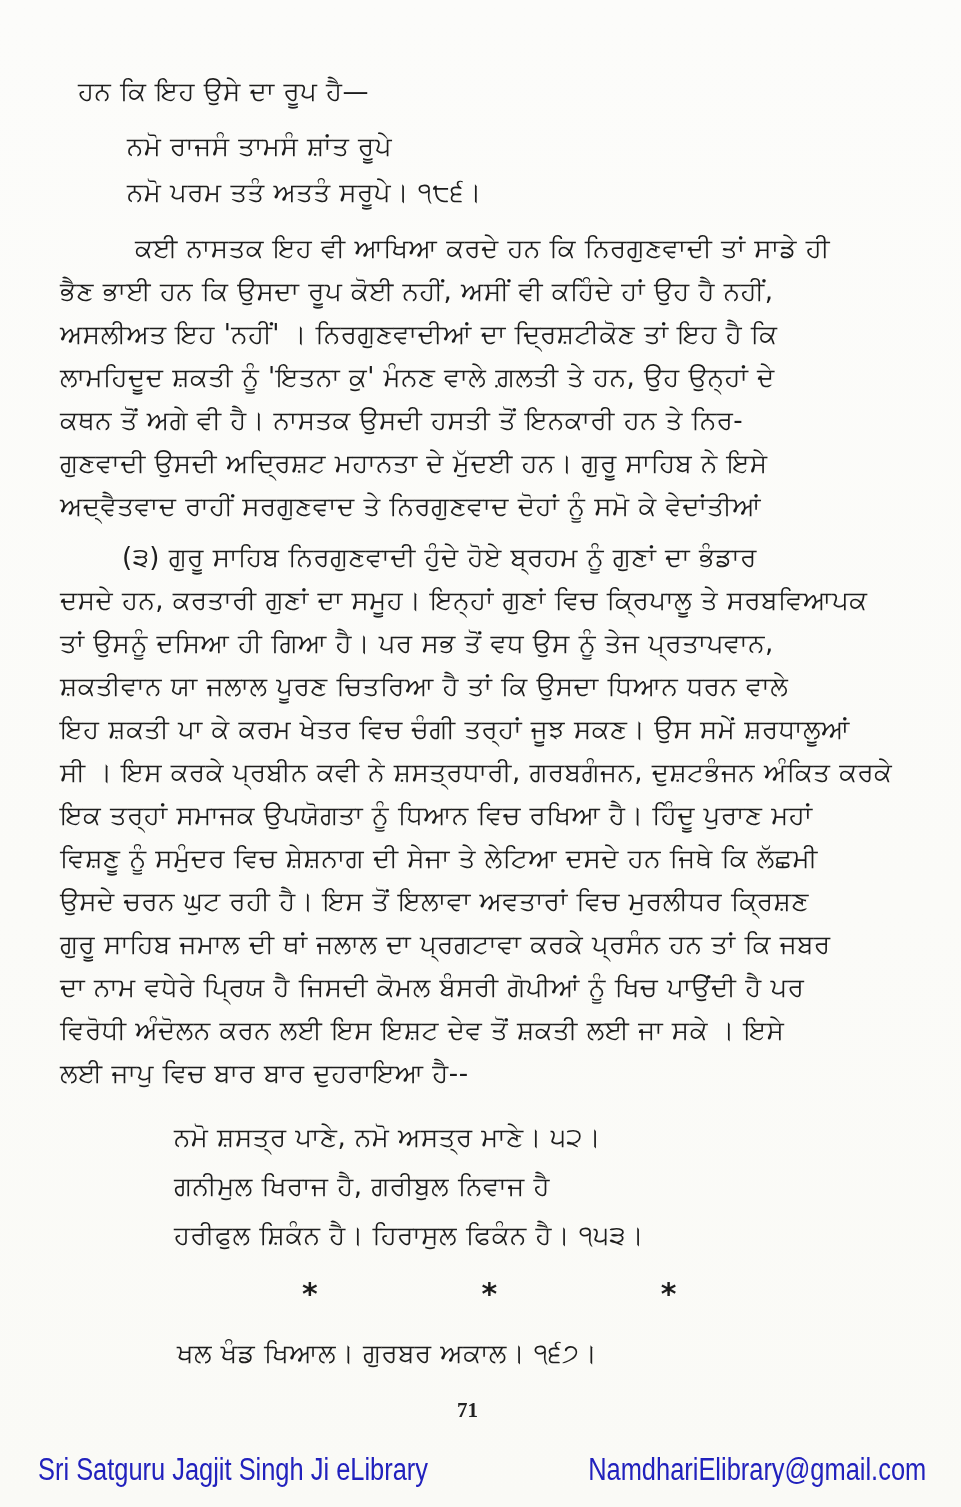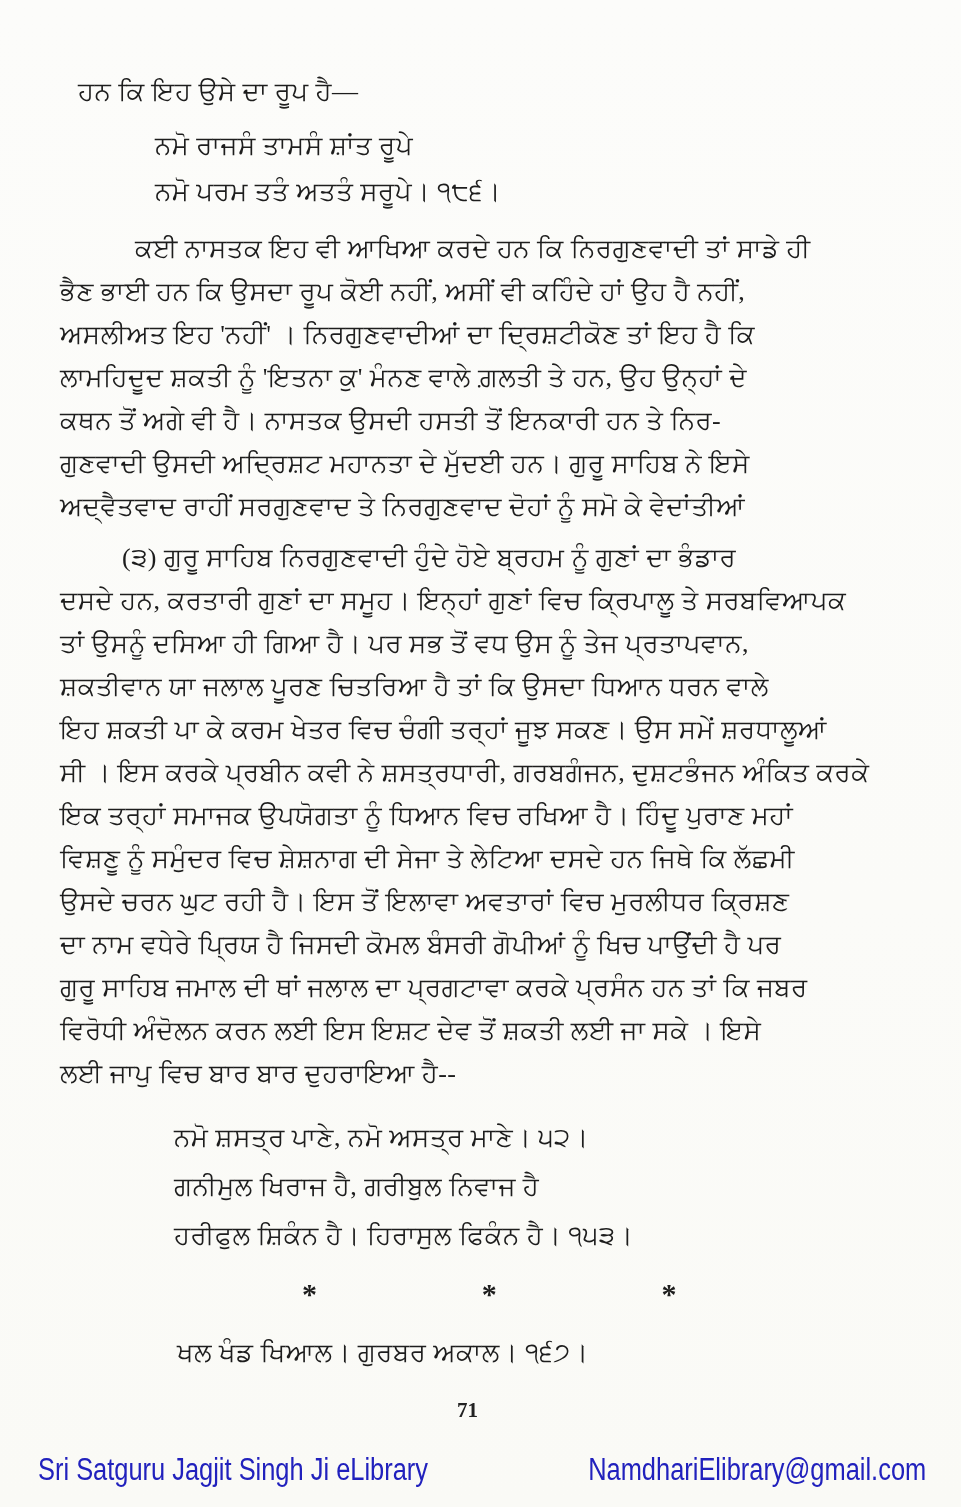--- a/index.html
+++ b/index.html
@@ -14,25 +14,24 @@
     position:relative;
     width:961px;height:1507px;
     background:linear-gradient(180deg,#fcfcfa 0%,#fbfbf8 60%,#fafaf6 100%);
   }
   .content{
     position:absolute;
     left:60px;top:70px;width:845px;
     font-size:26px;
     line-height:43px;
     letter-spacing:0.5px;
-    font-family:Liberation Serif, serif;
   }
   .line{white-space:nowrap;}
   .intro{margin-left:18px;margin-bottom:10px;}
-  .verse-a{margin-left:95px;margin-bottom:12px;}
+  .verse-a{margin-left:67px;margin-bottom:12px;}
   .verse-a .line{line-height:46px;}
   .para{margin-top:8px;}
   .indent1{padding-left:75px;}
   .indent2{padding-left:62px;}
   .verse-b{margin-left:114px;margin-top:18px;}
   .verse-b .line{line-height:49px;}
   .stars-row{
     display:flex;justify-content:space-between;
     width:375px;margin-left:242px;margin-top:14px;
     font-size:30px;font-weight:bold;line-height:40px;
@@ -90,22 +89,22 @@
     <div class="para">
       <div class="line indent2">(੩) ਗੁਰੂ ਸਾਹਿਬ ਨਿਰਗੁਣਵਾਦੀ ਹੁੰਦੇ ਹੋਏ ਬ੍ਰਹਮ ਨੂੰ ਗੁਣਾਂ ਦਾ ਭੰਡਾਰ</div>
       <div class="line">ਦਸਦੇ ਹਨ, ਕਰਤਾਰੀ ਗੁਣਾਂ ਦਾ ਸਮੂਹ। ਇਨ੍ਹਾਂ ਗੁਣਾਂ ਵਿਚ ਕ੍ਰਿਪਾਲੂ ਤੇ ਸਰਬਵਿਆਪਕ</div>
       <div class="line">ਤਾਂ ਉਸਨੂੰ ਦਸਿਆ ਹੀ ਗਿਆ ਹੈ। ਪਰ ਸਭ ਤੋਂ ਵਧ ਉਸ ਨੂੰ ਤੇਜ ਪ੍ਰਤਾਪਵਾਨ,</div>
       <div class="line">ਸ਼ਕਤੀਵਾਨ ਯਾ ਜਲਾਲ ਪੂਰਣ ਚਿਤਰਿਆ ਹੈ ਤਾਂ ਕਿ ਉਸਦਾ ਧਿਆਨ ਧਰਨ ਵਾਲੇ</div>
       <div class="line">ਇਹ ਸ਼ਕਤੀ ਪਾ ਕੇ ਕਰਮ ਖੇਤਰ ਵਿਚ ਚੰਗੀ ਤਰ੍ਹਾਂ ਜੂਝ ਸਕਣ। ਉਸ ਸਮੇਂ ਸ਼ਰਧਾਲੂਆਂ</div>
       <div class="line">ਸੀ । ਇਸ ਕਰਕੇ ਪ੍ਰਬੀਨ ਕਵੀ ਨੇ ਸ਼ਸਤ੍ਰਧਾਰੀ, ਗਰਬਗੰਜਨ, ਦੁਸ਼ਟਭੰਜਨ ਅੰਕਿਤ ਕਰਕੇ</div>
       <div class="line">ਇਕ ਤਰ੍ਹਾਂ ਸਮਾਜਕ ਉਪਯੋਗਤਾ ਨੂੰ ਧਿਆਨ ਵਿਚ ਰਖਿਆ ਹੈ। ਹਿੰਦੂ ਪੁਰਾਣ ਮਹਾਂ</div>
       <div class="line">ਵਿਸ਼ਣੂ ਨੂੰ ਸਮੁੰਦਰ ਵਿਚ ਸ਼ੇਸ਼ਨਾਗ ਦੀ ਸੇਜਾ ਤੇ ਲੇਟਿਆ ਦਸਦੇ ਹਨ ਜਿਥੇ ਕਿ ਲੱਛਮੀ</div>
       <div class="line">ਉਸਦੇ ਚਰਨ ਘੁਟ ਰਹੀ ਹੈ। ਇਸ ਤੋਂ ਇਲਾਵਾ ਅਵਤਾਰਾਂ ਵਿਚ ਮੁਰਲੀਧਰ ਕ੍ਰਿਸ਼ਣ</div>
+      <div class="line">ਗੁਰੂ ਸਾਹਿਬ ਜਮਾਲ ਦੀ ਥਾਂ ਜਲਾਲ ਦਾ ਪ੍ਰਗਟਾਵਾ ਕਰਕੇ ਪ੍ਰਸੰਨ ਹਨ ਤਾਂ ਕਿ ਜਬਰ</div>
       <div class="line">ਦਾ ਨਾਮ ਵਧੇਰੇ ਪ੍ਰਿਯ ਹੈ ਜਿਸਦੀ ਕੋਮਲ ਬੰਸਰੀ ਗੋਪੀਆਂ ਨੂੰ ਖਿਚ ਪਾਉਂਦੀ ਹੈ ਪਰ</div>
-      <div class="line">ਗੁਰੂ ਸਾਹਿਬ ਜਮਾਲ ਦੀ ਥਾਂ ਜਲਾਲ ਦਾ ਪ੍ਰਗਟਾਵਾ ਕਰਕੇ ਪ੍ਰਸੰਨ ਹਨ ਤਾਂ ਕਿ ਜਬਰ</div>
       <div class="line">ਵਿਰੋਧੀ ਅੰਦੋਲਨ ਕਰਨ ਲਈ ਇਸ ਇਸ਼ਟ ਦੇਵ ਤੋਂ ਸ਼ਕਤੀ ਲਈ ਜਾ ਸਕੇ । ਇਸੇ</div>
       <div class="line">ਲਈ ਜਾਪੁ ਵਿਚ ਬਾਰ ਬਾਰ ਦੁਹਰਾਇਆ ਹੈ--</div>
     </div>
 
     <div class="verse-b">
       <div class="line">ਨਮੋ ਸ਼ਸਤ੍ਰ ਪਾਣੇ, ਨਮੋ ਅਸਤ੍ਰ ਮਾਣੇ। ੫੨।</div>
       <div class="line">ਗਨੀਮੁਲ ਖਿਰਾਜ ਹੈ, ਗਰੀਬੁਲ ਨਿਵਾਜ ਹੈ</div>
       <div class="line">ਹਰੀਫੁਲ ਸ਼ਿਕੰਨ ਹੈ। ਹਿਰਾਸੁਲ ਫਿਕੰਨ ਹੈ। ੧੫੩।</div>
     </div>
 

